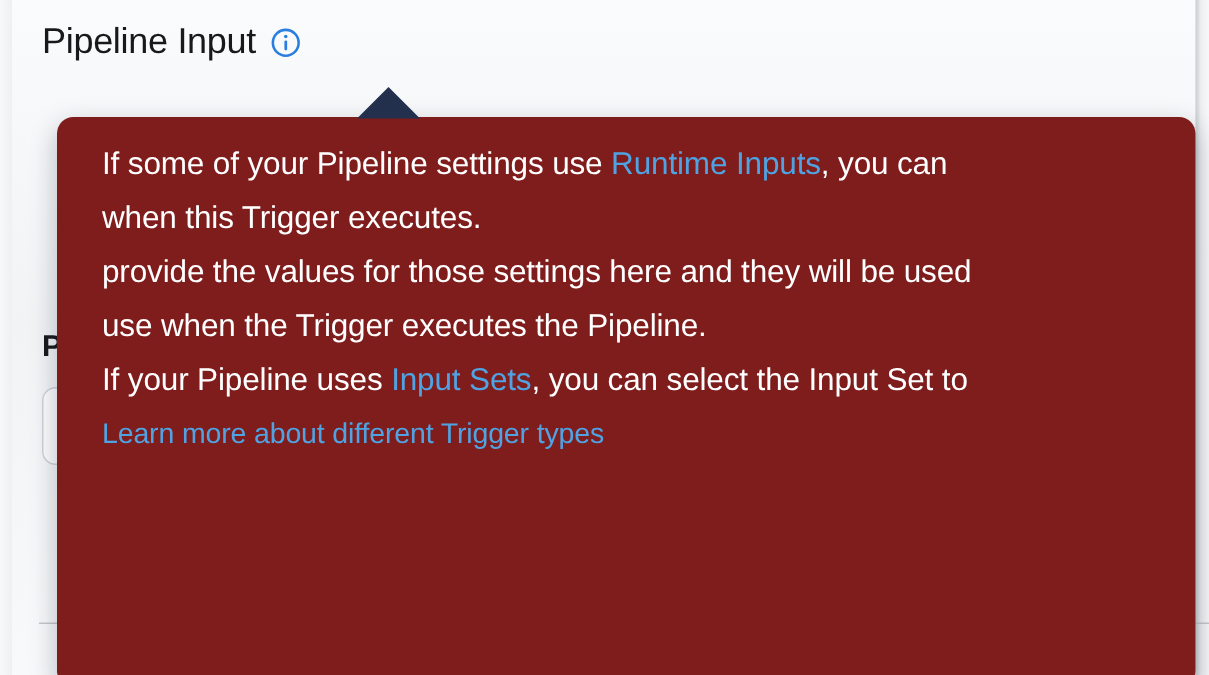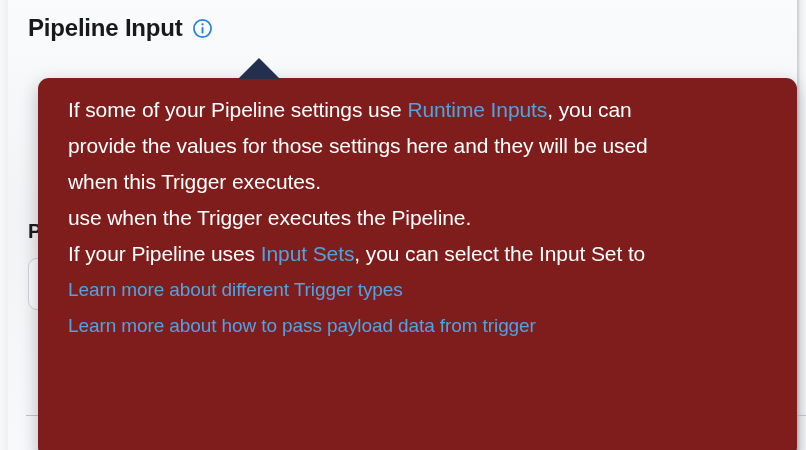--- a/index.html
+++ b/index.html
@@ -53,21 +53,21 @@
     left: 28px;
     top: 12px;
     display: flex;
     align-items: center;
     gap: 9px;
     height: 32px;
   }
 
   .section-heading .title-text {
     font-size: 24px;
-    font-weight: bold;
+    font-weight: normal;
     color: #19191c;
     letter-spacing: -0.2px;
     line-height: 30px;
     white-space: nowrap;
   }
 
   .info-icon {
     width: 21px;
     height: 21px;
     display: inline-flex;
@@ -195,29 +195,28 @@
   <div class="divider"></div>
 
   <div class="tooltip">
     <div class="tooltip-arrow"></div>
     <div class="tooltip-body">
 
       <div class="tt-line">
         <span>If some of your Pipeline settings use </span><span class="tt-link-inline">Runtime Inputs</span><span>, you can</span>
       </div>
 
+      <div class="tt-line">when this Trigger executes.</div>
+
       <div class="tt-line">provide the values for those settings here and they will be used</div>
-
-      <div class="tt-line">when this Trigger executes.</div>
 
       <div class="tt-line">use when the Trigger executes the Pipeline.</div>
 
       <div class="tt-line">
         <span>If your Pipeline uses </span><span class="tt-link-inline">Input Sets</span><span>, you can select the Input Set to</span>
       </div>
 
       <a class="tt-link-line">Learn more about different Trigger types</a>
-      <a class="tt-link-line">Learn more about how to pass payload data from trigger</a>
 
     </div>
   </div>
 
 </div>
 
 </body></html>

